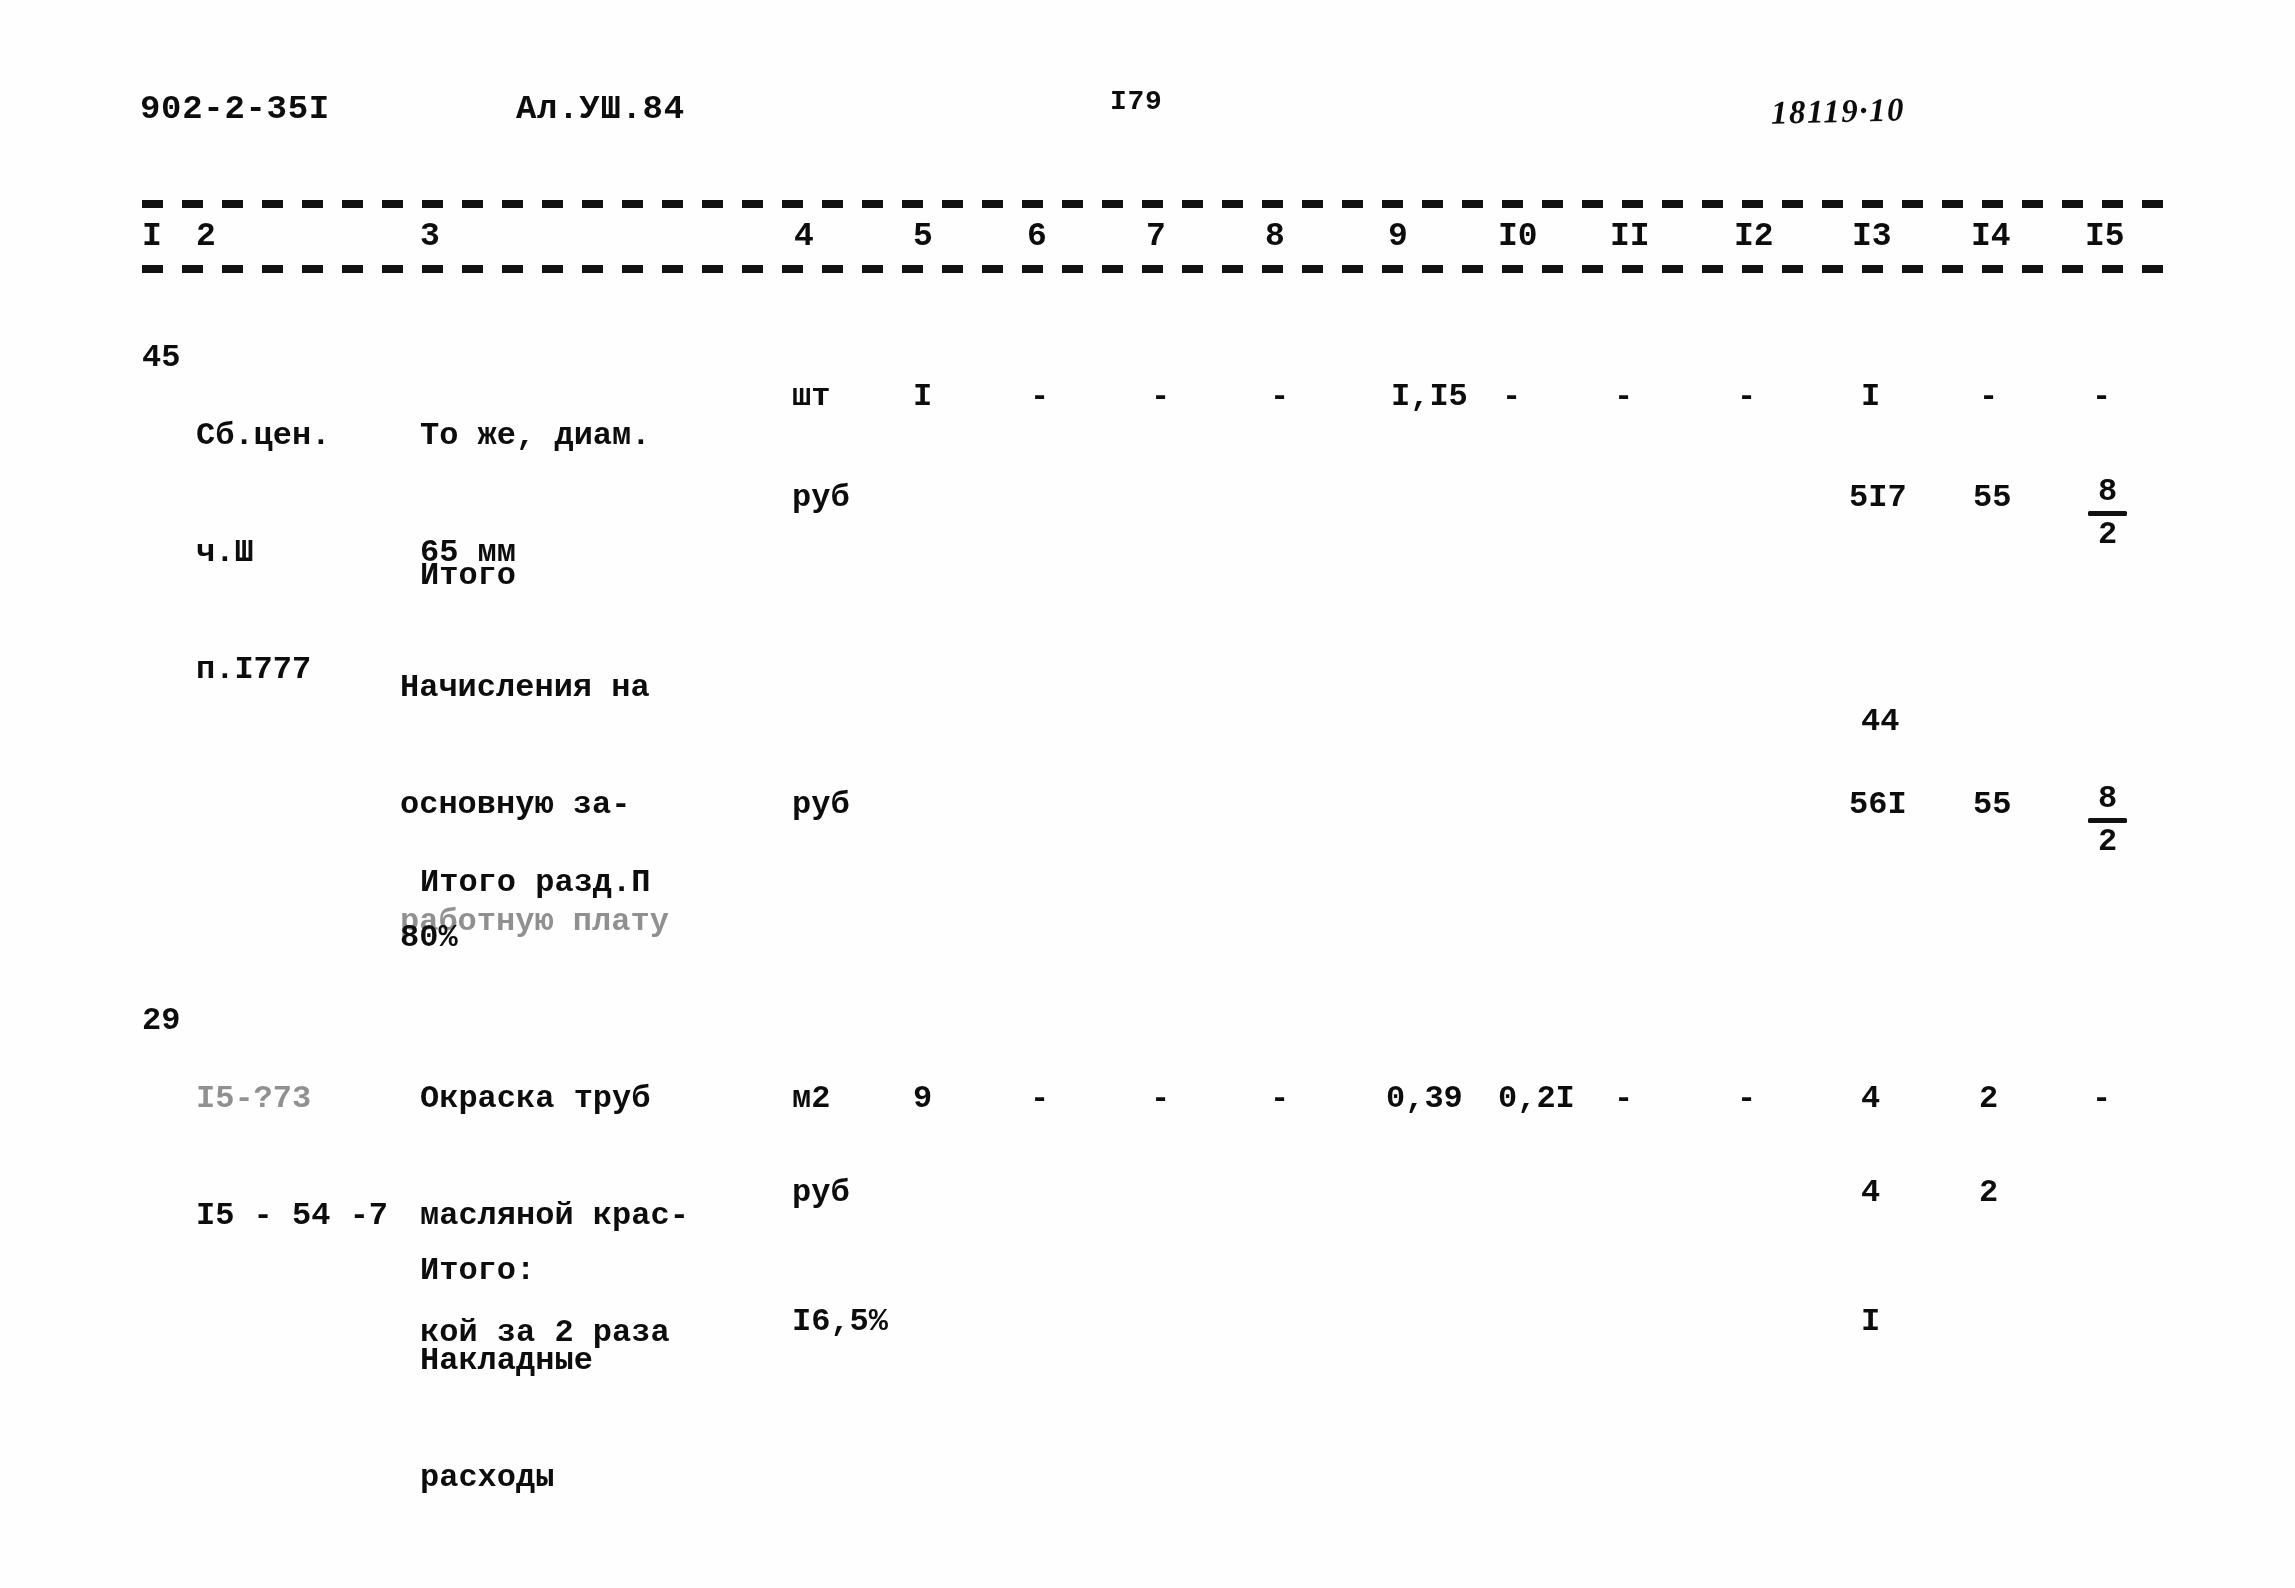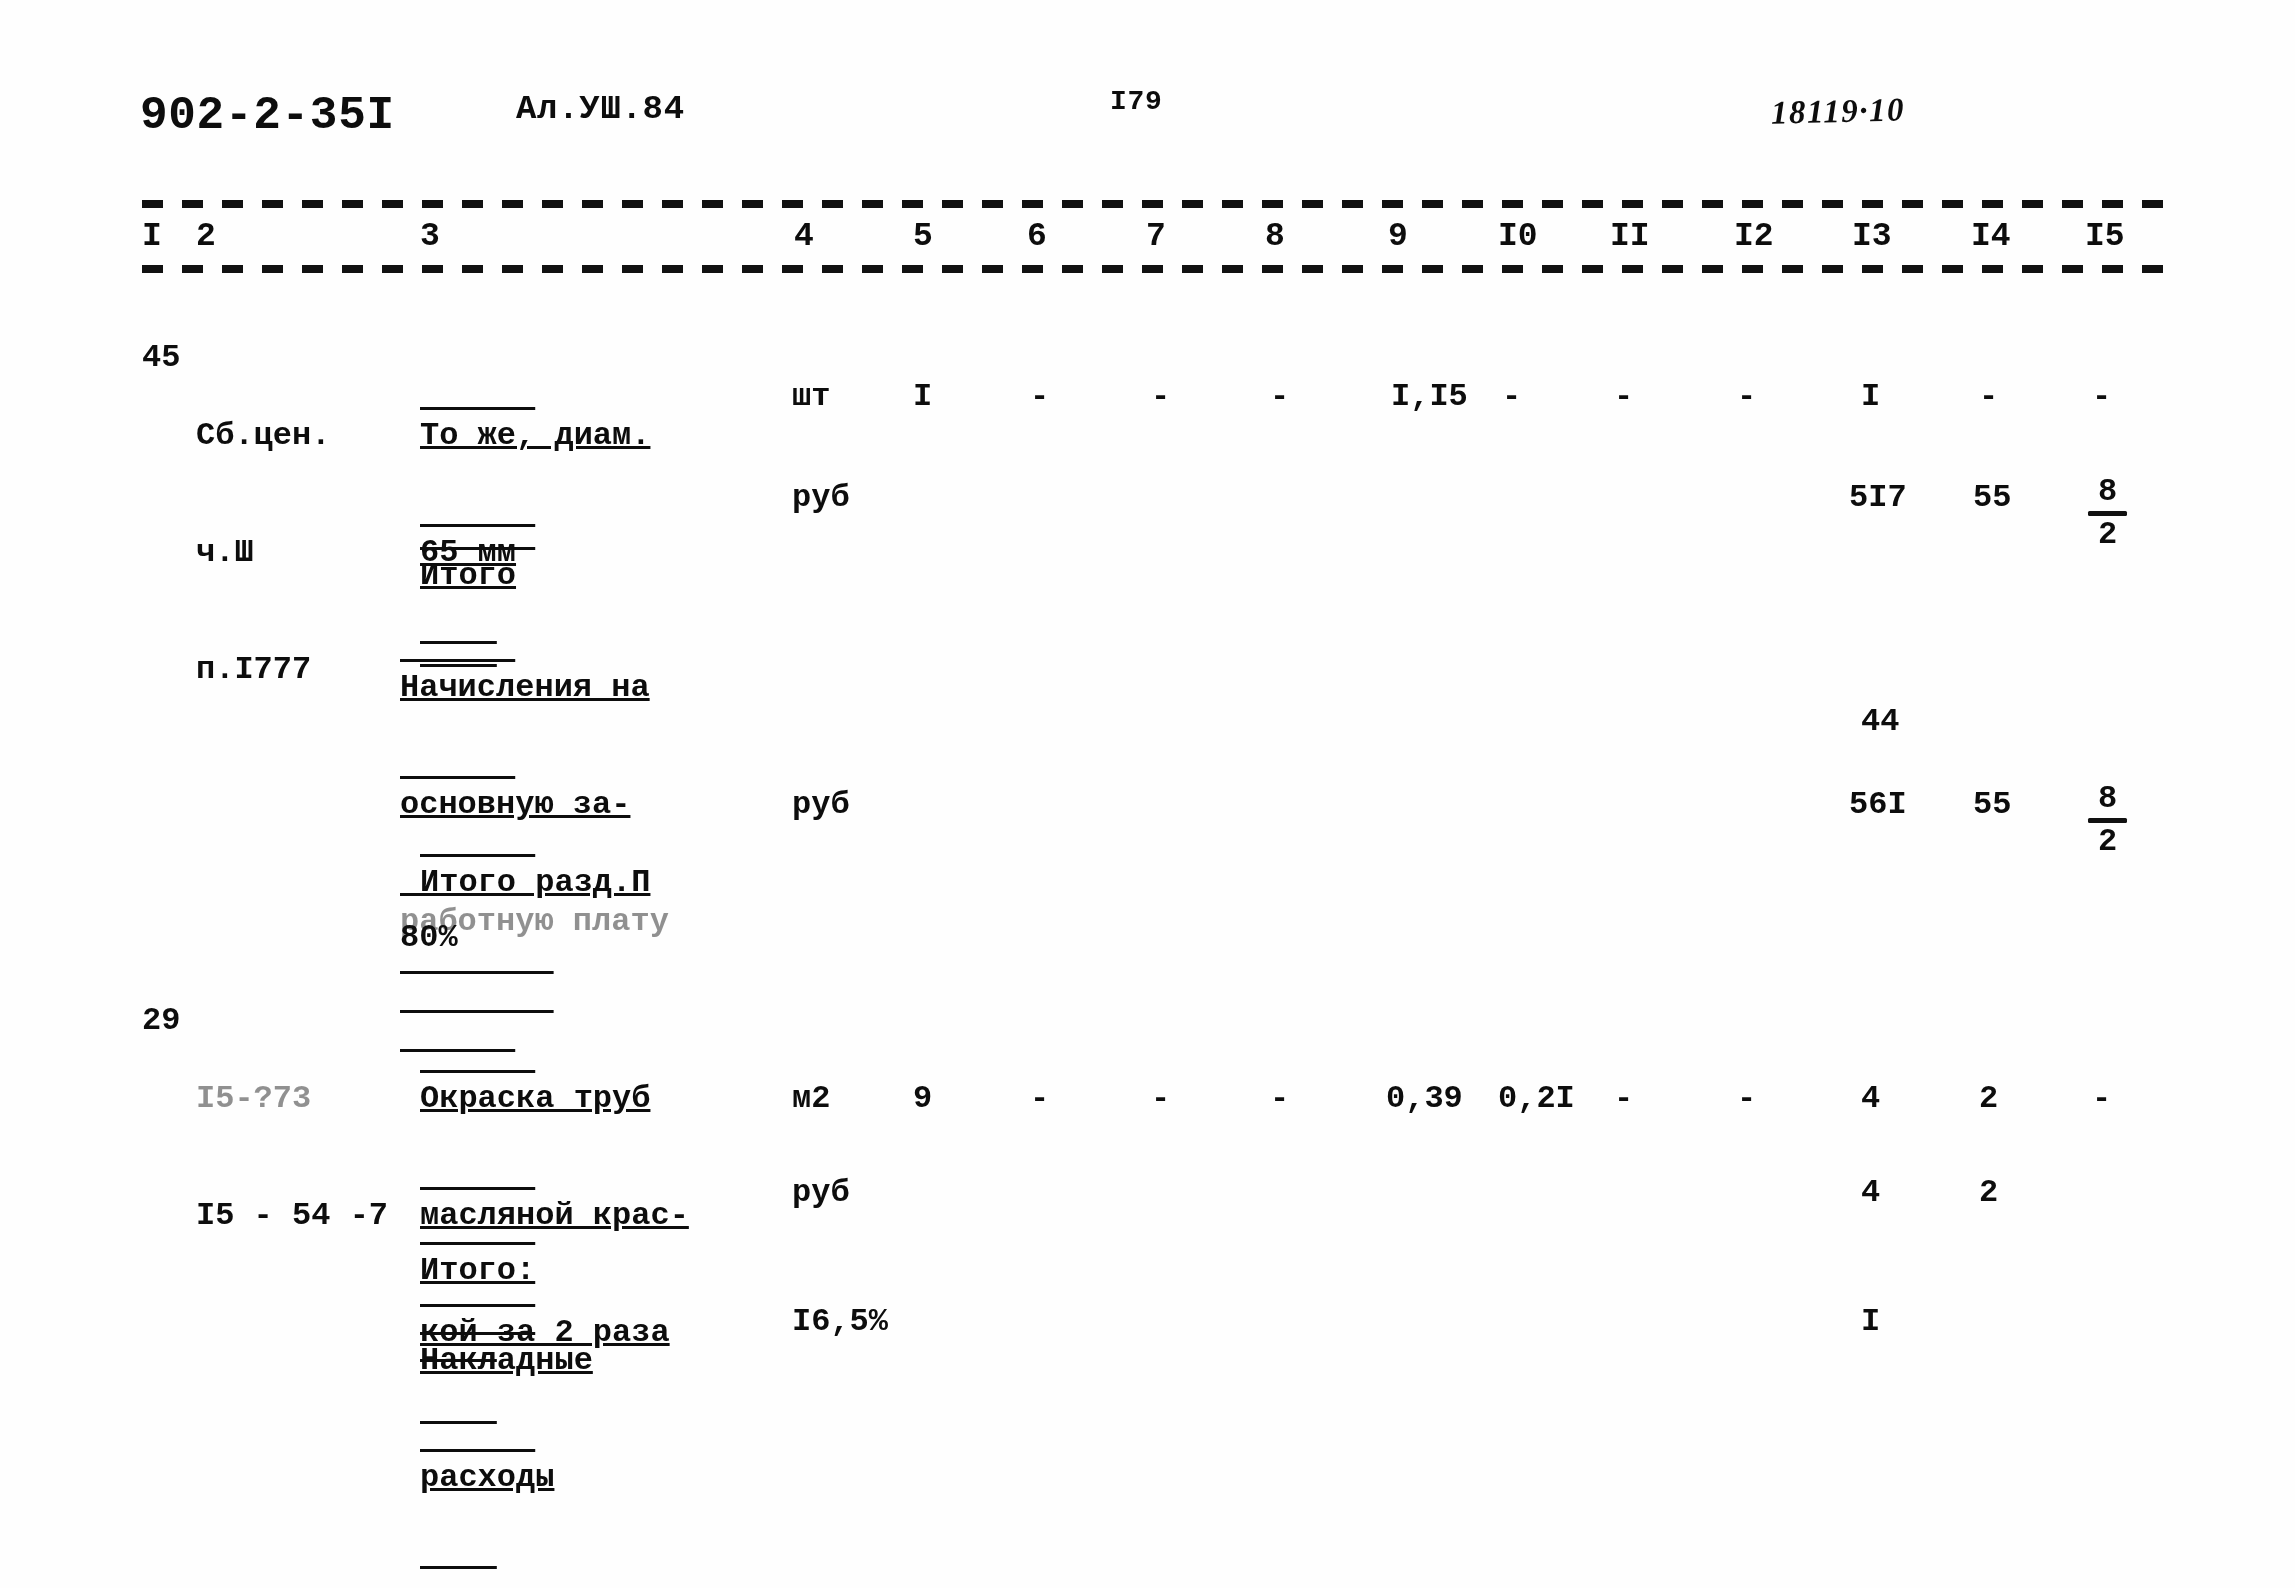--- a/index.html
+++ b/index.html
@@ -11,21 +11,21 @@
     overflow:hidden;
     -webkit-font-smoothing:none;
   }
   .page{
     position:absolute;inset:0;
     background:#fefefe;
   }
 
   
   .hdr{position:absolute;top:90px;left:0;width:100%;height:60px;}
-  .hdr .doc-code{position:absolute;left:140px;top:0;font-size:46px;font-weight:bold;letter-spacing:0.7px;}
+  .hdr .doc-code{position:absolute;left:140px;top:0;font-size:34px;font-weight:bold;letter-spacing:0.7px;}
   .hdr .album{position:absolute;left:516px;top:0;font-size:34px;font-weight:bold;letter-spacing:0.7px;text-align:right;}
   .hdr .pageno{position:absolute;left:1110px;top:-4.5px;font-size:28px;font-weight:bold;letter-spacing:0.7px;}
   .hdr .stamp{
     position:absolute;left:1771px;top:3px;font-size:33px;font-weight:bold;
     font-family:"Liberation Serif","DejaVu Serif",serif;
     font-style:italic;letter-spacing:1.5px;transform:rotate(-1.5deg);
   }
 
   
   .dashrule{
@@ -38,21 +38,21 @@
   
   .colhdr{position:absolute;top:218px;left:0;width:100%;height:45px;font-size:33px;font-weight:bold;}
   .colhdr span{position:absolute;top:0;text-align:left;white-space:pre;}
 
   
   .row{position:absolute;left:0;width:100%;}
   .cell{position:absolute;font-size:32px;line-height:40px;white-space:pre;font-weight:bold;}
   .cell.num{text-align:left;}
 
   .code{font-size:32px;line-height:39px;font-weight:bold;white-space:pre;}
-  .desc{font-size:32px;line-height:39px;font-weight:bold;white-space:pre;text-decoration:underline;}
+  .desc{font-size:32px;line-height:39px;font-weight:bold;white-space:pre;}
 
   .faded{opacity:.45;}
 
   
   .frac{position:absolute;font-size:32px;font-weight:bold;text-align:center;width:45px;}
   .frac .n{display:block;line-height:34px;}
   .frac .bar{display:block;height:5.2px;background:#111;margin:1.5px auto 2.2px;width:39px;border-radius:1.5px;}
   .frac .d{display:block;line-height:34px;}
 
   .sectitle{position:absolute;font-size:33px;font-weight:bold;letter-spacing:1.5px;white-space:pre;}

